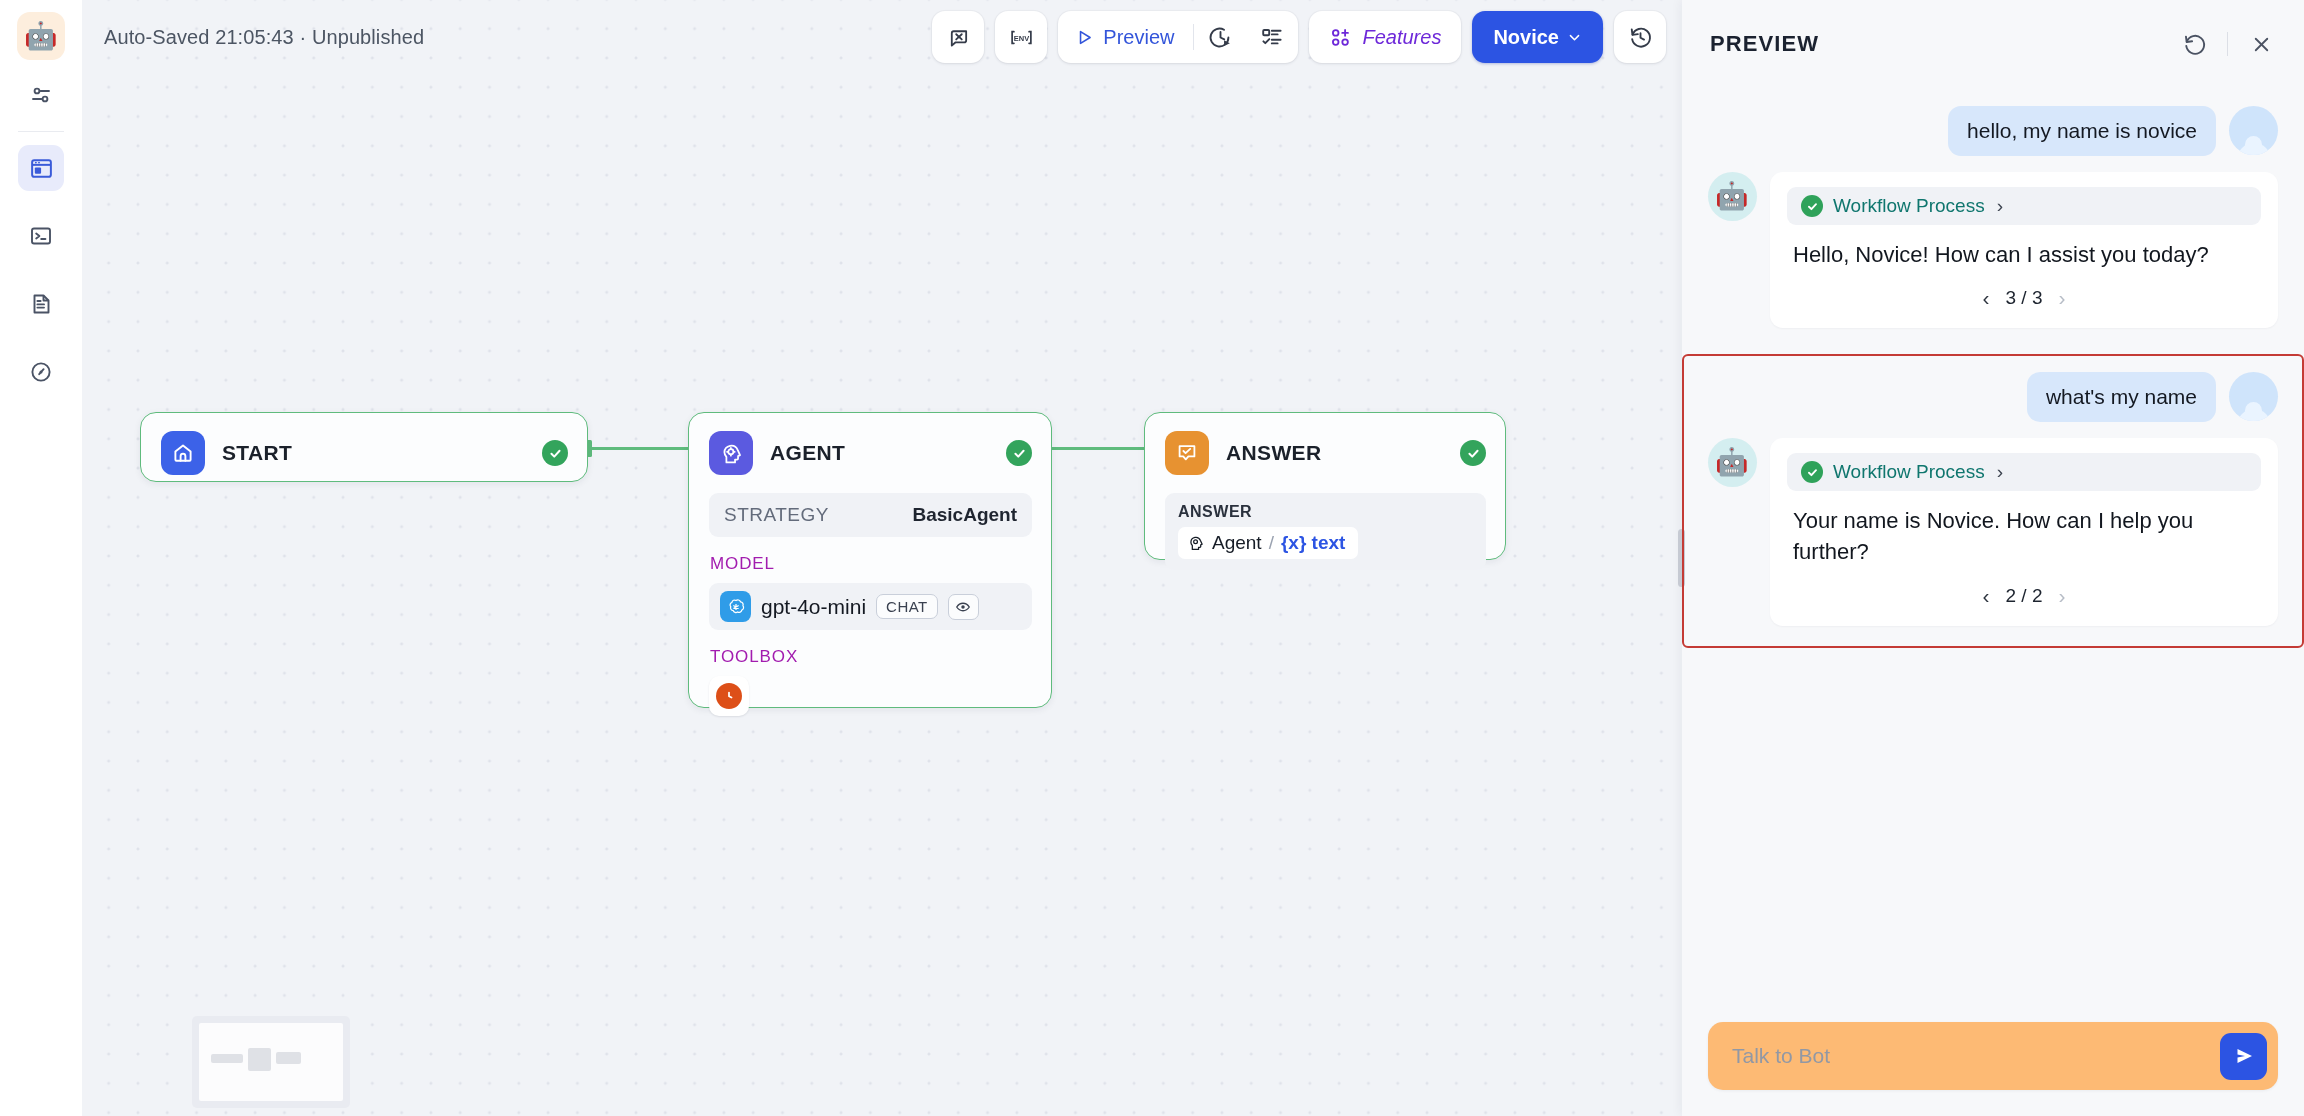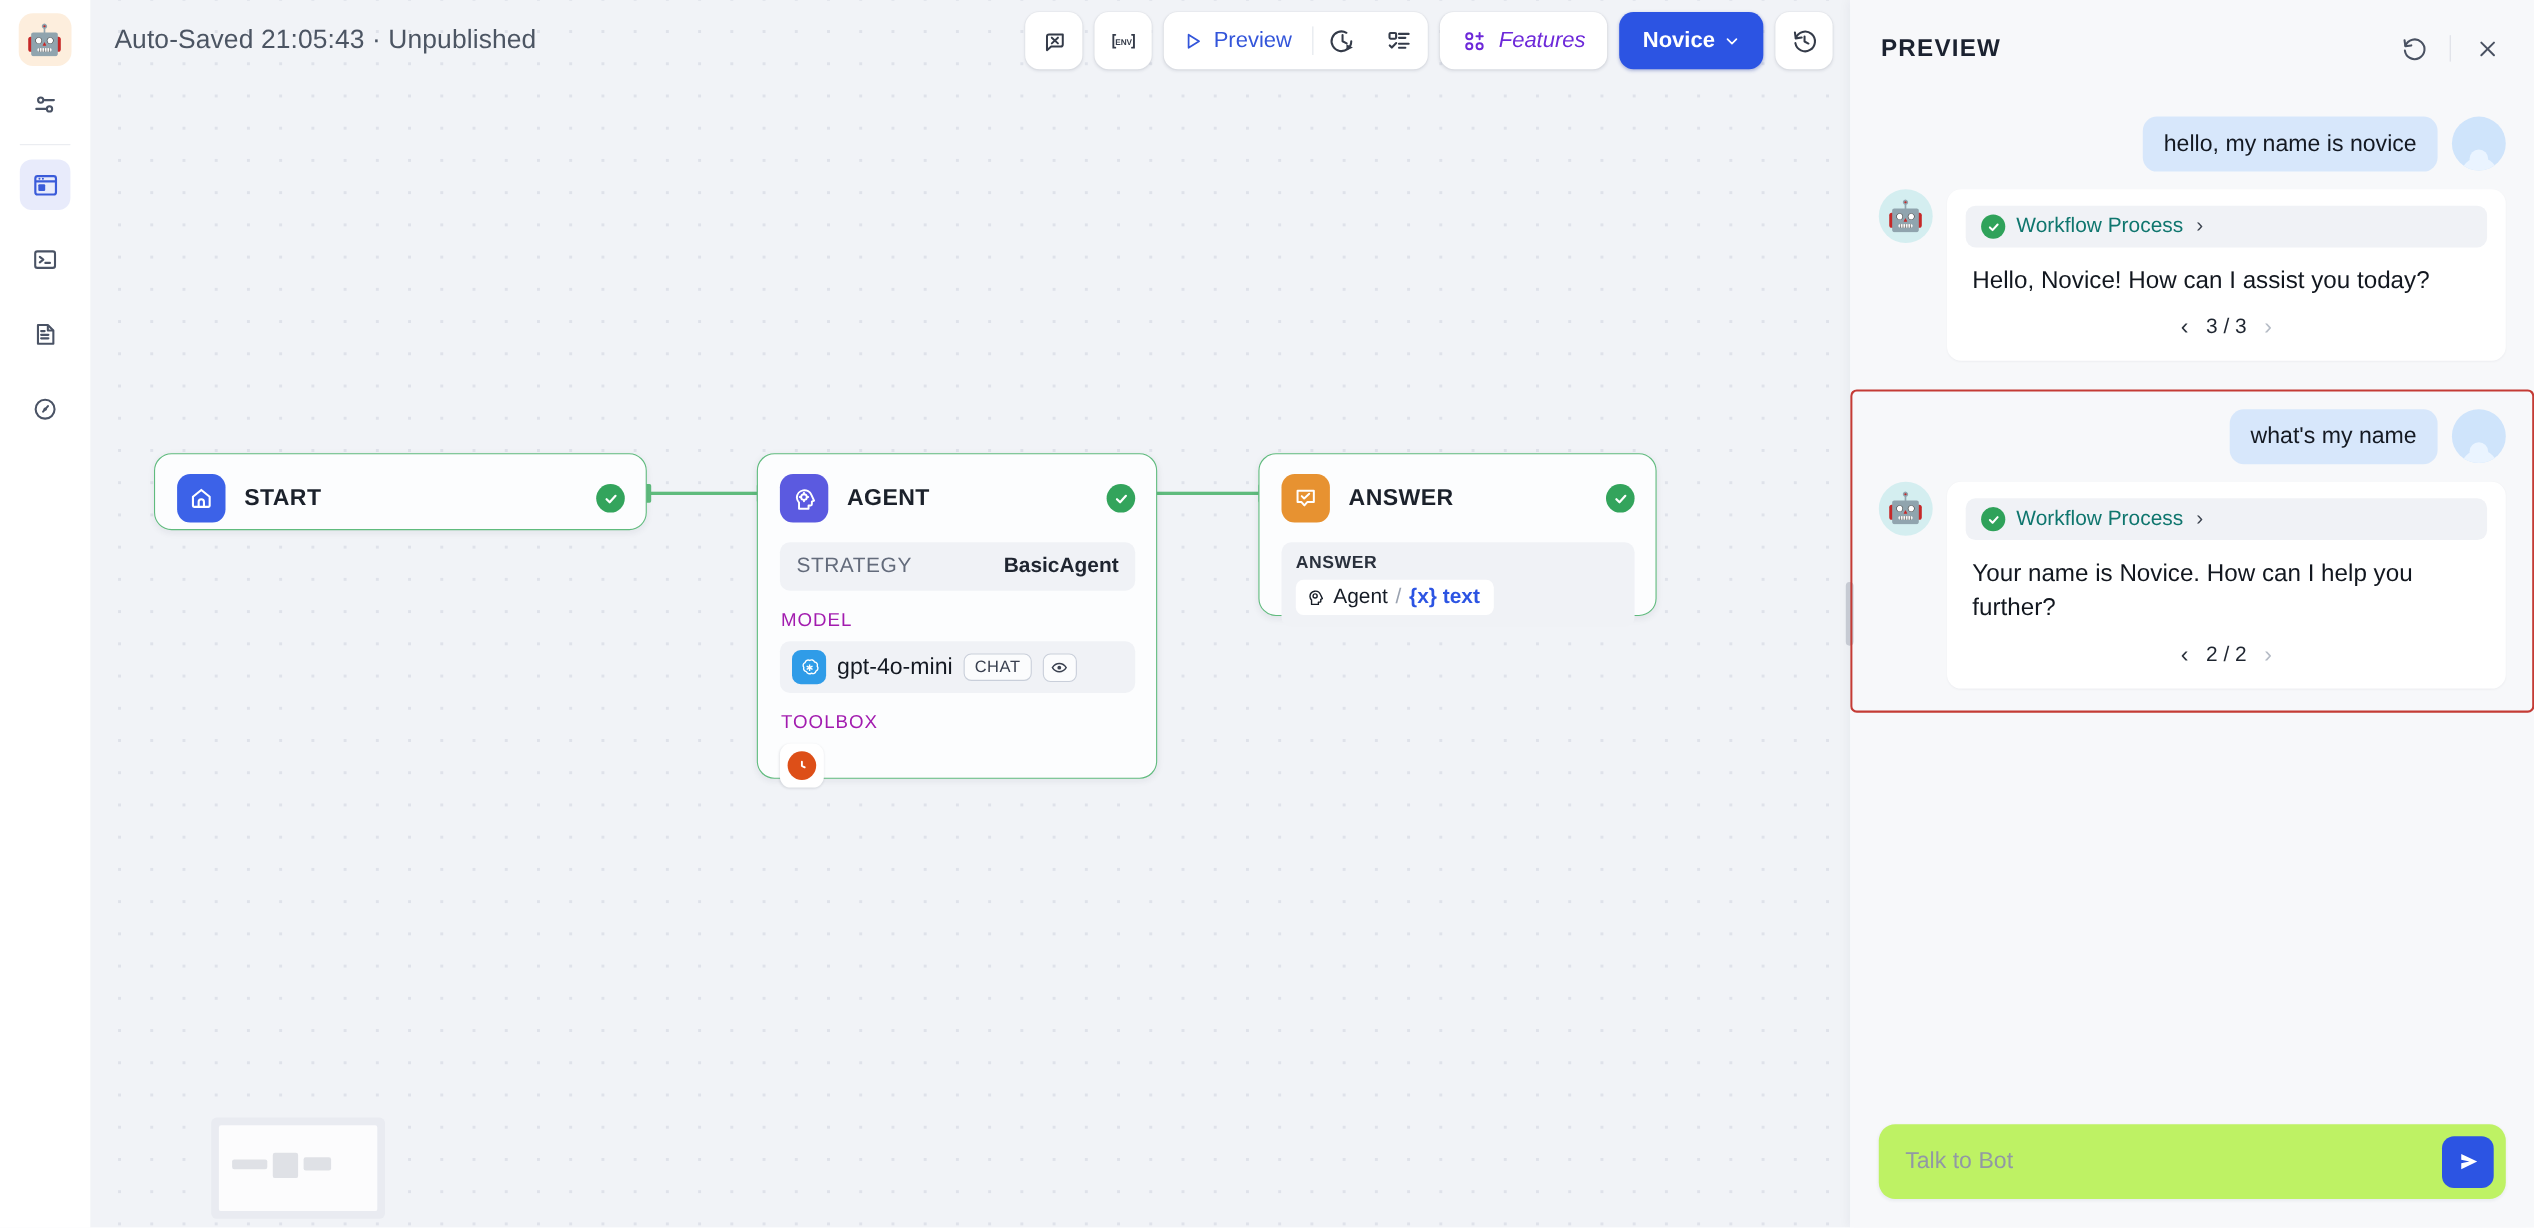--- a/index.html
+++ b/index.html
@@ -45,21 +45,21 @@
     overflow: hidden;
   }
 
   
   .topbar {
     position: absolute; top: 0; left: 0; right: 0; height: 74px;
     display: flex; align-items: center; padding: 0 16px 0 22px;
     pointer-events: none; z-index: 5;
   }
   .autosave {
-    font-size: 24px; color: #4c5563; letter-spacing: .1px;
+    font-size: 20px; color: #4c5563; letter-spacing: .1px;
     pointer-events: auto; white-space: nowrap;
   }
   .topbar-right {
     margin-left: auto; display: flex; align-items: center; gap: 11px;
     pointer-events: auto;
   }
   .tb-pill {
     background: #ffffff; border-radius: 13px;
     box-shadow: 0 1px 3px rgba(22,30,60,.10), 0 0 0 1px rgba(22,30,60,.025);
     display: flex; align-items: center; height: 52px;
@@ -246,21 +246,21 @@
   }
   .pager {
     display: flex; align-items: center; justify-content: center; gap: 16px;
     padding: 16px 0 8px; font-size: 19px; color: #1d242f;
   }
   .pg-prev { color: #2b323d; cursor: pointer; font-size: 21px; }
   .pg-next { color: #b6bcc6; cursor: pointer; font-size: 21px; }
 
   .composer { flex: 0 0 auto; padding: 14px 26px 26px; }
   .composer-box {
-    background: #bef264; border-radius: 15px; height: 68px;
+    background: #fdba74; border-radius: 15px; height: 68px;
     display: flex; align-items: center; padding: 0 11px 0 24px;
     box-shadow: 0 1px 3px rgba(20,30,60,.06);
   }
   .composer-input {
     flex: 1 1 auto; border: none; outline: none; background: transparent;
     font-size: 21px; color: #2a313d; font-family: "Liberation Sans", sans-serif;
   }
   .composer-input::placeholder { color: #9198a5; }
   .send-btn {
     width: 47px; height: 47px; border-radius: 11px; background: #2c54e3;

